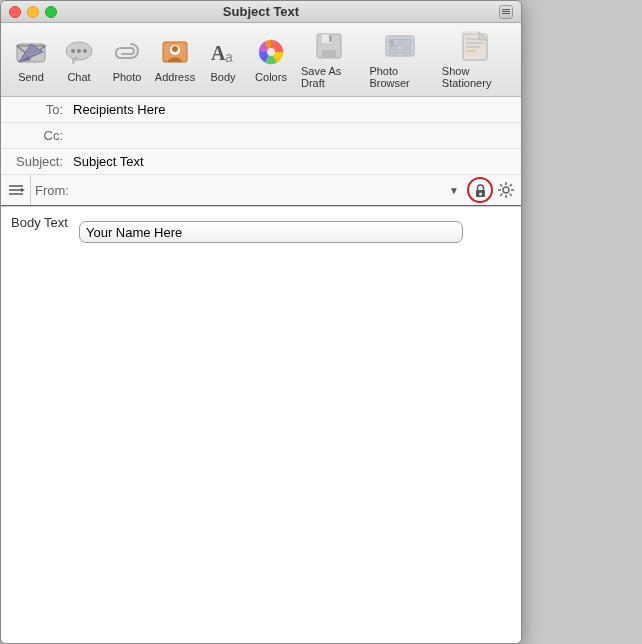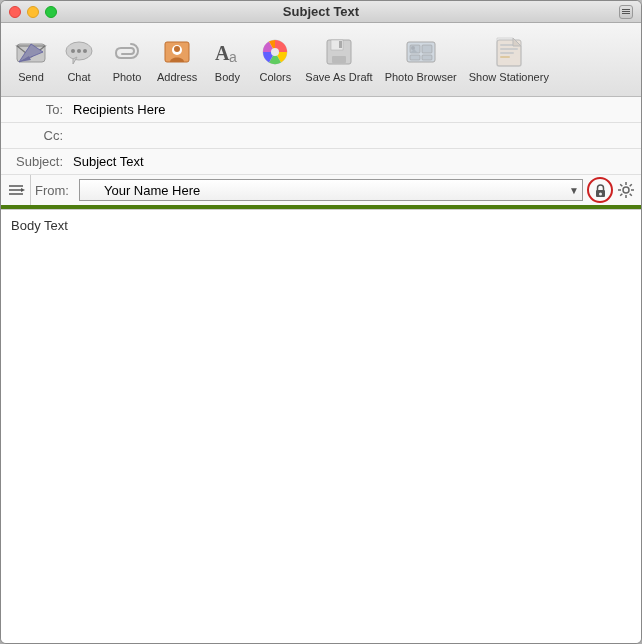--- a/index.html
+++ b/index.html
@@ -7,21 +7,21 @@
     body {
       font-family: -apple-system, "Lucida Grande", Arial, sans-serif;
       font-size: 13px;
       background: #c8c8c8;
       width: 642px;
       height: 644px;
       overflow: hidden;
     }
 
     .window {
-      width: 642px;
+      width: 522px;
       height: 644px;
       background: #ececec;
       border-radius: 6px;
       border: 1px solid #888;
       display: flex;
       flex-direction: column;
       box-shadow: 0 4px 20px rgba(0,0,0,0.4);
       overflow: hidden;
     }
 
@@ -156,21 +156,21 @@
       color: #000;
       background: transparent;
       outline: none;
       border: none;
     }
 
     
     .from-row {
       display: flex;
       align-items: center;
-      border-bottom: 4px solid #4d7c0f;
+      border-bottom: 1px solid #4d7c0f;
       min-height: 30px;
       background: #f9f9f9;
     }
 
     .compose-icon {
       width: 30px;
       height: 30px;
       display: flex;
       align-items: center;
       justify-content: center;
@@ -192,25 +192,26 @@
       margin: 3px 4px;
     }
 
     .from-select {
       width: 100%;
       height: 22px;
       appearance: none;
       -webkit-appearance: none;
       background: linear-gradient(to bottom, #fff, #f0f0f0);
       border: 1px solid #999;
-      border-radius: 0;
-      padding: 0 20px 0 24px;
+      border-radius: 7px;
+      padding: 0 20px 0 6px;
       font-size: 13px;
       cursor: pointer;
       outline: none;
+      margin-top: 42px;
     }
 
     .select-arrow {
       position: absolute;
       right: 4px;
       top: 50%;
       transform: translateY(-50%);
       pointer-events: none;
       font-size: 10px;
       color: #555;

